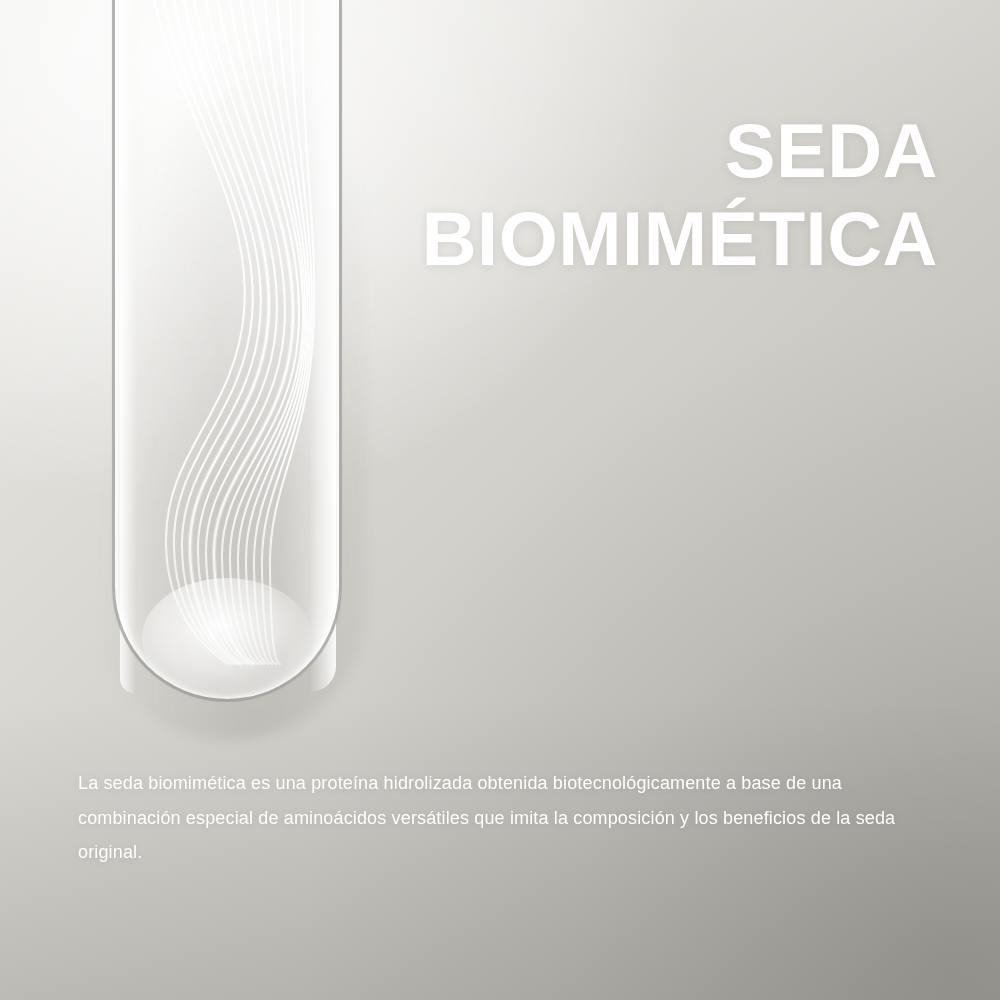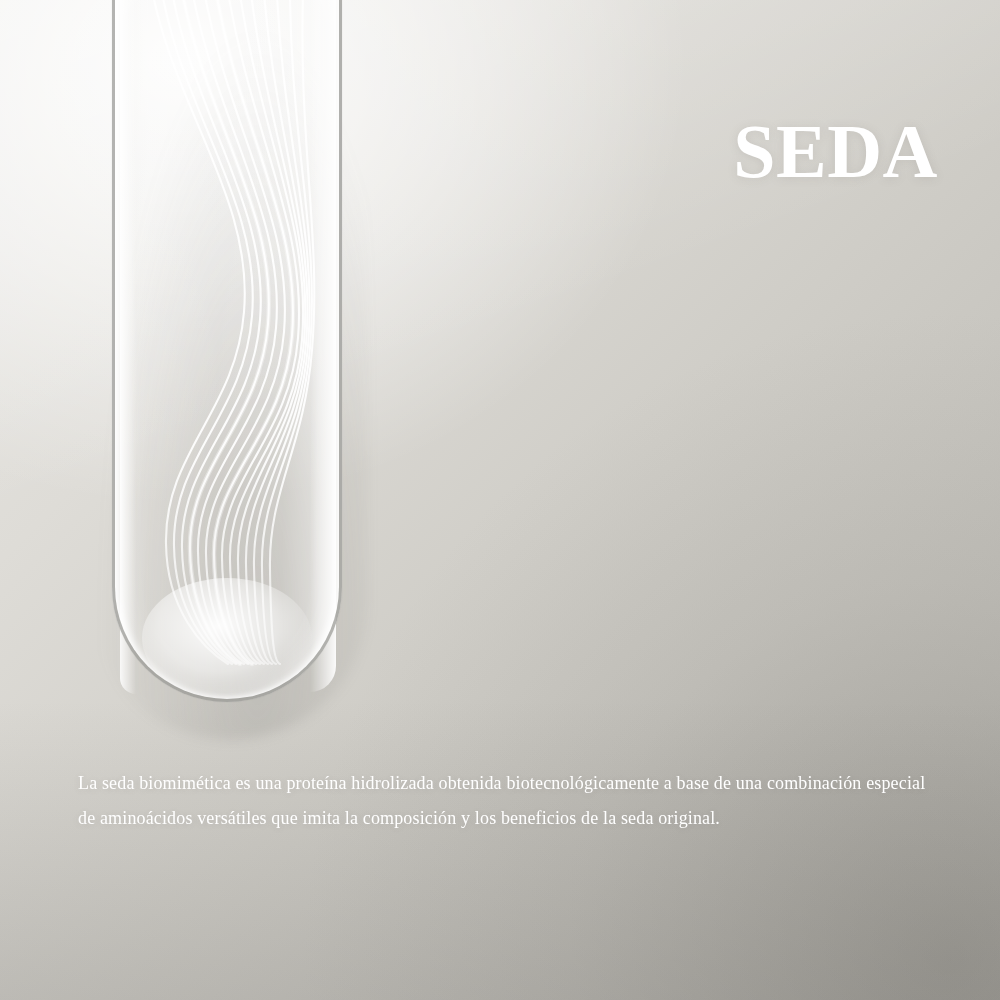--- a/index.html
+++ b/index.html
@@ -5,21 +5,21 @@
   html, body {
     margin: 0;
     padding: 0;
     background: #ffffff;
   }
   .canvas {
     position: relative;
     width: 1000px;
     height: 1000px;
     overflow: hidden;
-    font-family: Liberation Serif, serif;
+    font-family: Liberation Sans, sans-serif;
     background:
       radial-gradient(ellipse 820px 720px at 18% 6%, rgba(255,255,255,0.92) 0%, rgba(255,255,255,0.45) 34%, rgba(255,255,255,0.0) 62%),
       radial-gradient(ellipse 900px 900px at 95% 96%, rgba(120,118,112,0.40) 0%, rgba(150,148,142,0.18) 42%, rgba(0,0,0,0) 72%),
       linear-gradient(135deg, #e9e8e4 0%, #dedcd7 28%, #cfcdc7 55%, #c2c0ba 78%, #b5b3ad 100%);
   }
 
   
   .bg-shade {
     position: absolute;
     inset: 0;
@@ -185,17 +185,18 @@
       <path d="M192,-20 C184,154 210,246 200,364 C192,464 156,504 158,584 C159,645 161,676 168,678"></path>
     </g>
     <g clip-path="url(#tubeClip)" fill="none" stroke="#ffffff" stroke-opacity="0.35" stroke-width="4.5" stroke-linecap="round">
       <path d="M100,-20 C122,140 190,230 180,350 C172,450 100,490 102,570 C103,636 126,672 140,678"></path>
       <path d="M66,-20 C86,128 166,218 156,338 C148,438 76,478 78,564 C79,630 108,668 128,678"></path>
     </g>
   </svg>
 
   <h1 class="headline">
     <span class="l1">SEDA</span>
+    <span class="l2">BIOMIMÉTICA</span>
   </h1>
 
   <p class="body-copy">La seda biomimética es una proteína hidrolizada obtenida biotecnológicamente a base de una combinación especial de aminoácidos versátiles que imita la composición y los beneficios de la seda original.</p>
 
 </div>
 
 </body></html>

